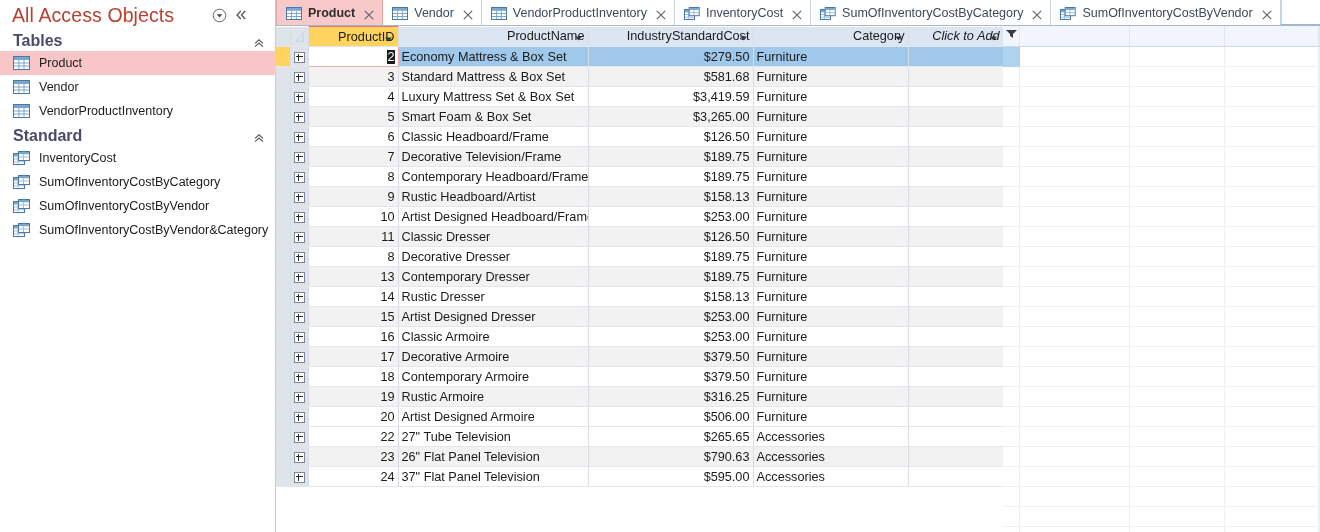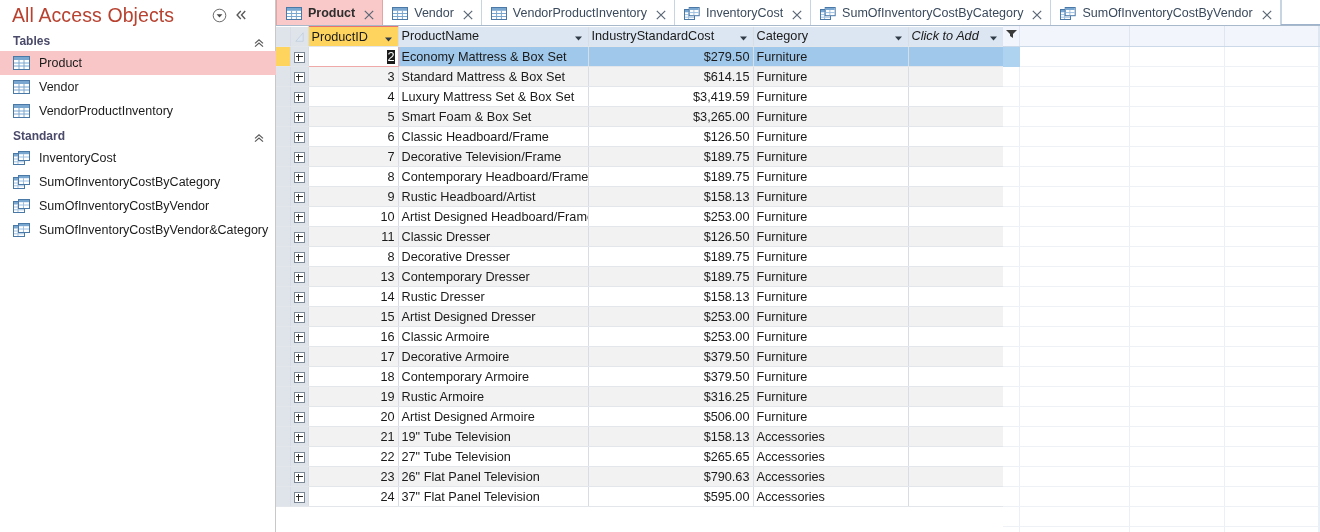--- a/index.html
+++ b/index.html
@@ -63,21 +63,21 @@
   }
 
   .nav-group {
     height: 21px;
     display: flex;
     align-items: center;
     padding: 0 10px 0 13px;
     position: relative;
   }
   .nav-group-label {
-    font-size: 12px;
+    font-size: 16px;
     font-weight: bold;
     color: #4a4a6a;
   }
   .nav-group-toggle {
     margin-left: auto;
     width: 12px; height: 12px;
     display: inline-block;
   }
 
   .nav-item {
@@ -203,21 +203,21 @@
   .w-add  { width: 95px;  }
 
   
   .hdr .c {
     height: 21px;
     background: #dce6f2;
     border-right: 1px solid #b7c4d4;
     border-bottom: 1px solid #a9b8c9;
     color: #16212b;
     font-size: 12.6px;
-    text-align: left;
+    text-align: right;
     position: relative;
     padding: 0 14px 0 4px;
   }
   .hdr .c.w-sel, .hdr .c.w-exp {
     background: #dce6f2;
     padding: 0;
   }
   .hdr .c.pk {
     background: #ffd45e;
     border: 1px solid #e8736d;
@@ -603,21 +603,21 @@
             <div class="c w-name txt">Economy Mattress &amp; Box Set</div>
             <div class="c w-cost num">$279.50</div>
             <div class="c w-cat txt">Furniture</div>
             <div class="c w-add"></div>
           </div>
           <div class="r row-odd">
             <div class="c w-sel"></div>
             <div class="c w-exp"><span class="expander"></span></div>
             <div class="c w-id num">3</div>
             <div class="c w-name txt">Standard Mattress &amp; Box Set</div>
-            <div class="c w-cost num">$614.15</div>
+            <div class="c w-cost num">$581.68</div>
             <div class="c w-cat txt">Furniture</div>
             <div class="c w-add"></div>
           </div>
           <div class="r row-even">
             <div class="c w-sel"></div>
             <div class="c w-exp"><span class="expander"></span></div>
             <div class="c w-id num">4</div>
             <div class="c w-name txt">Luxury Mattress Set &amp; Box Set</div>
             <div class="c w-cost num">$3,419.59</div>
             <div class="c w-cat txt">Furniture</div>
@@ -758,29 +758,20 @@
             <div class="c w-cat txt">Furniture</div>
             <div class="c w-add"></div>
           </div>
           <div class="r row-even">
             <div class="c w-sel"></div>
             <div class="c w-exp"><span class="expander"></span></div>
             <div class="c w-id num">20</div>
             <div class="c w-name txt">Artist Designed Armoire</div>
             <div class="c w-cost num">$506.00</div>
             <div class="c w-cat txt">Furniture</div>
-            <div class="c w-add"></div>
-          </div>
-          <div class="r row-odd">
-            <div class="c w-sel"></div>
-            <div class="c w-exp"><span class="expander"></span></div>
-            <div class="c w-id num">21</div>
-            <div class="c w-name txt">19" Tube Television</div>
-            <div class="c w-cost num">$158.13</div>
-            <div class="c w-cat txt">Accessories</div>
             <div class="c w-add"></div>
           </div>
           <div class="r row-even">
             <div class="c w-sel"></div>
             <div class="c w-exp"><span class="expander"></span></div>
             <div class="c w-id num">22</div>
             <div class="c w-name txt">27" Tube Television</div>
             <div class="c w-cost num">$265.65</div>
             <div class="c w-cat txt">Accessories</div>
             <div class="c w-add"></div>

